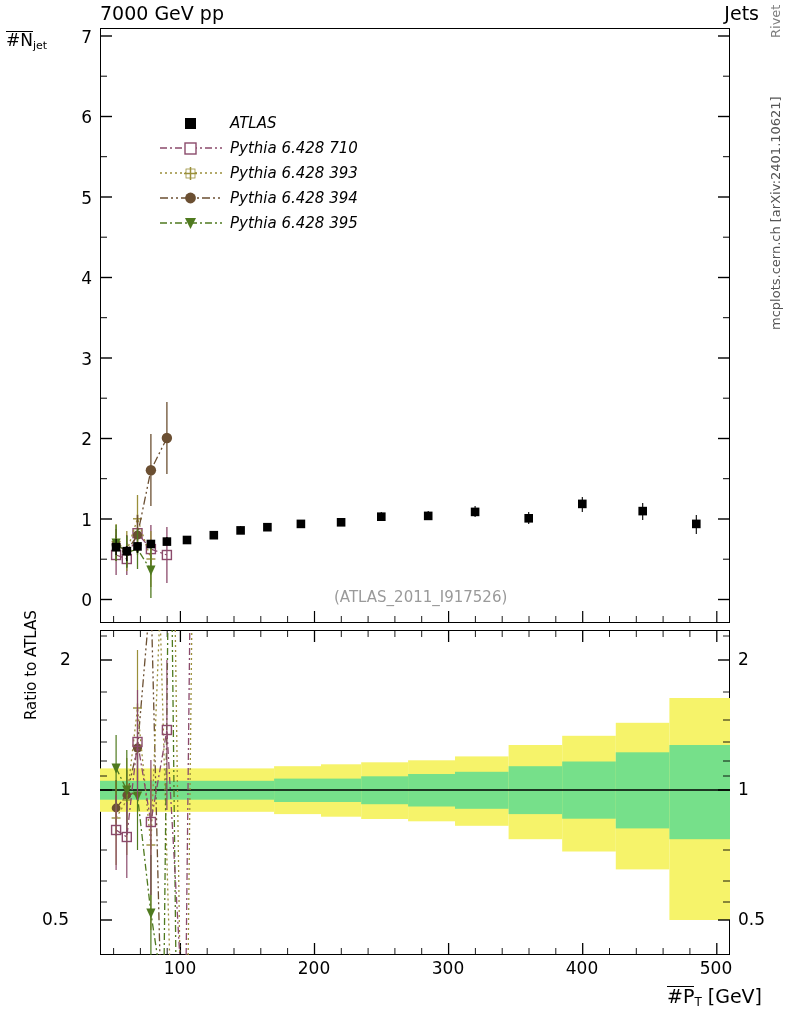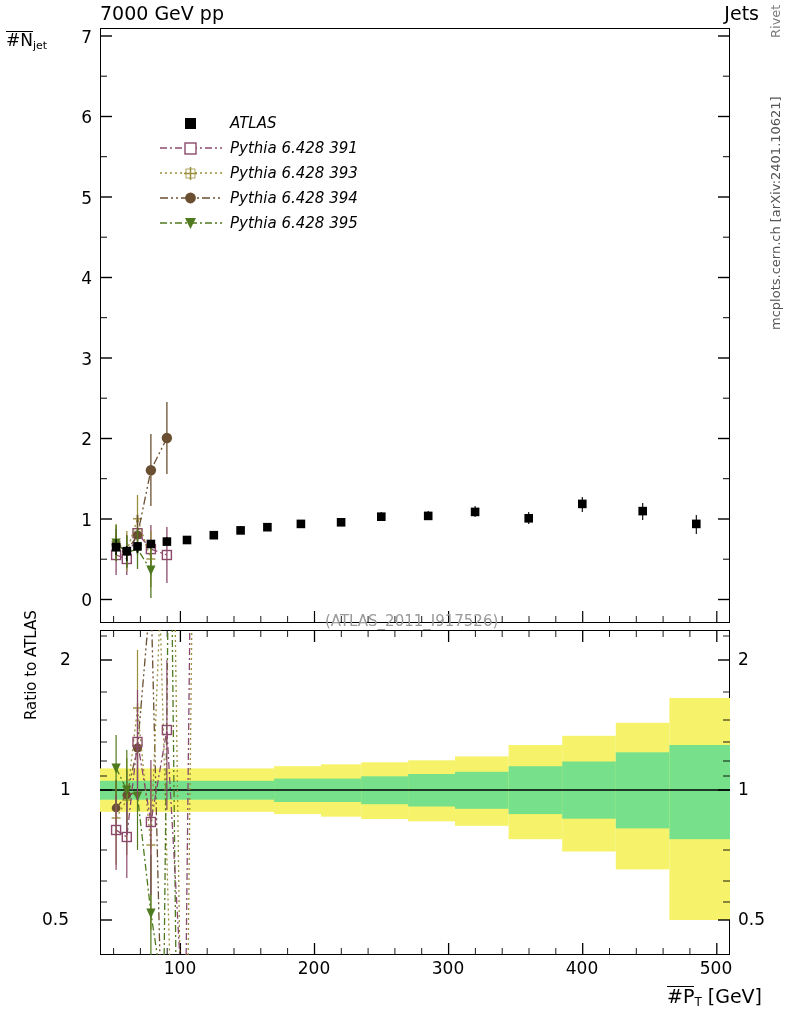--- a/index.html
+++ b/index.html
@@ -277,21 +277,21 @@
       </span>
       <span class="leg-txt">ATLAS</span>
     </div>
     <div class="leg-row">
       <span class="leg-mark">
         <svg width="62" height="22">
           <line x1="0" y1="11" x2="62" y2="11" stroke="#8b4a6b" stroke-width="1.3" stroke-dasharray="7,3,2,3"></line>
           <rect x="25" y="6" width="11" height="11" fill="#fff" stroke="#8b4a6b" stroke-width="1.4"></rect>
         </svg>
       </span>
-      <span class="leg-txt">Pythia 6.428 391</span>
+      <span class="leg-txt">Pythia 6.428 710</span>
     </div>
     <div class="leg-row">
       <span class="leg-mark">
         <svg width="62" height="22">
           <line x1="0" y1="11" x2="62" y2="11" stroke="#9a8f3a" stroke-width="1.3" stroke-dasharray="2,3"></line>
           <rect x="26" y="7" width="9" height="9" fill="#fff" stroke="#9a8f3a" stroke-width="0.8"></rect>
           <line x1="24" y1="11.5" x2="37" y2="11.5" stroke="#9a8f3a" stroke-width="1.5"></line>
           <line x1="30.5" y1="5" x2="30.5" y2="18" stroke="#9a8f3a" stroke-width="1.5"></line>
         </svg>
       </span>
@@ -310,21 +310,21 @@
       <span class="leg-mark">
         <svg width="62" height="22">
           <line x1="0" y1="11" x2="62" y2="11" stroke="#4f7a1f" stroke-width="1.3" stroke-dasharray="7,3,2,3"></line>
           <polygon points="25,6 36,6 30.5,17" fill="#4f7a1f"></polygon>
         </svg>
       </span>
       <span class="leg-txt">Pythia 6.428 395</span>
     </div>
   </div>
 
-  <div class="watermark" style="left:325px;top:588px;margin-top:24px;">(ATLAS_2011_I917526)</div>
+  <div class="watermark" style="left:334px;top:588px;">(ATLAS_2011_I917526)</div>
 
   <div class="abs" id="ratio-frame"></div>
 
   <svg class="abs" style="left:100px;top:630px;" width="630" height="325">
 
     <g>
       <rect x="0" y="138.4" width="174.1" height="43.4" fill="#f6f36a"></rect>
       <rect x="174.1" y="136.2" width="46.9" height="47.9" fill="#f6f36a"></rect>
       <rect x="221.0" y="134.3" width="40.2" height="52.4" fill="#f6f36a"></rect>
       <rect x="261.2" y="132.3" width="46.9" height="56.7" fill="#f6f36a"></rect>

